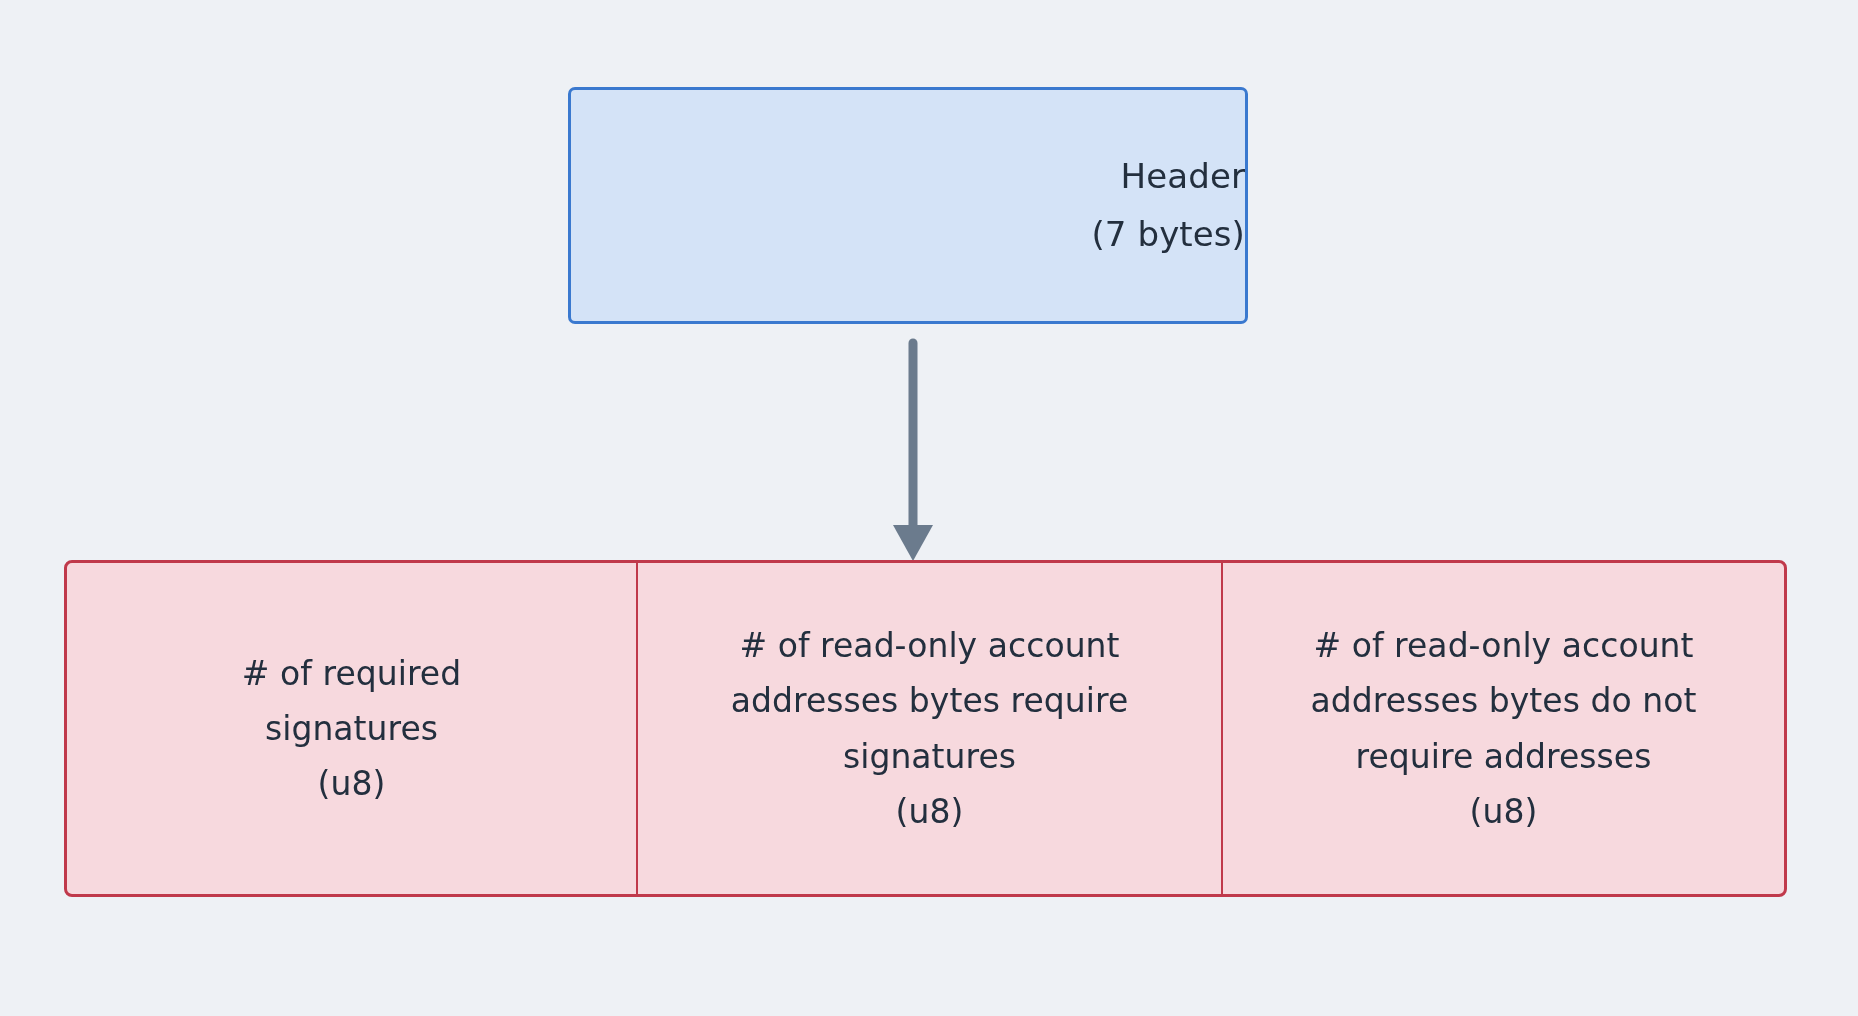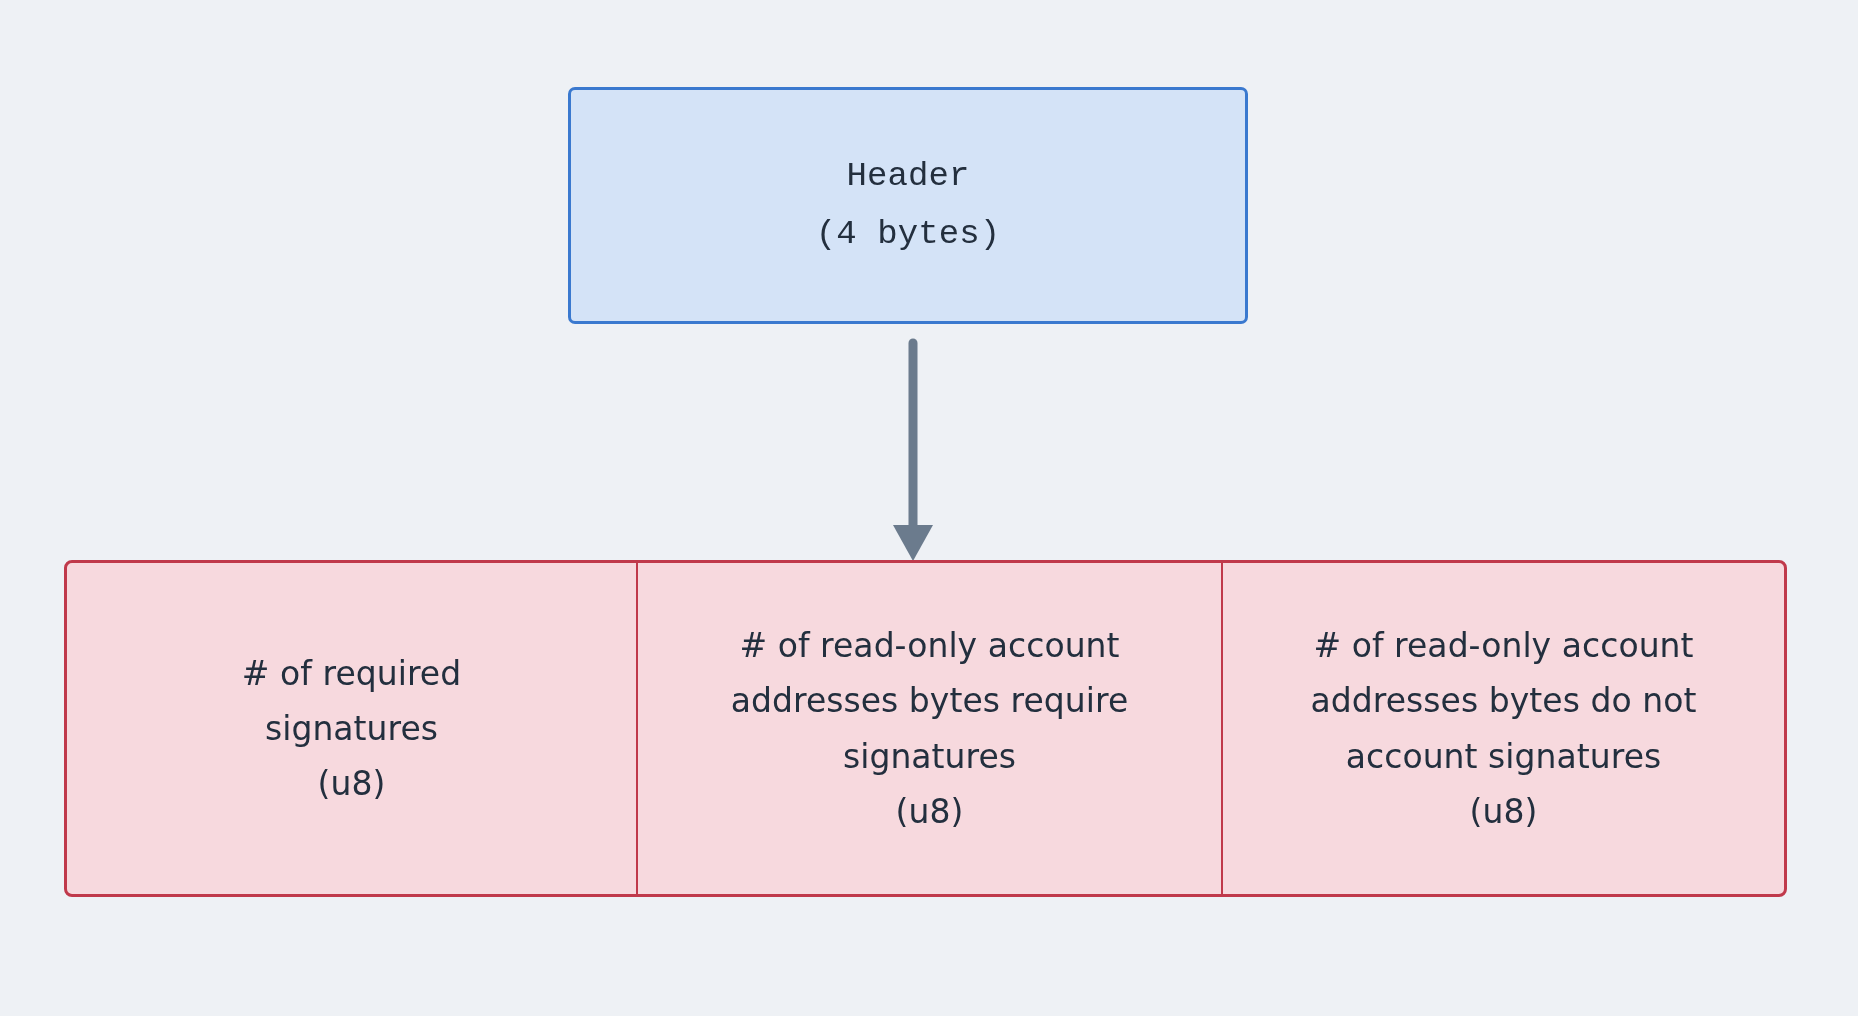--- a/index.html
+++ b/index.html
@@ -27,23 +27,22 @@
     left: 568px;
     top: 87px;
     width: 680px;
     height: 237px;
     box-sizing: border-box;
     background: #d4e3f7;
     border: 3px solid #3a79cf;
     border-radius: 7px;
     display: flex;
     flex-direction: column;
-    align-items: center;
+    align-items: flex-end;
     justify-content: center;
-    font-family: Liberation Mono, monospace;
   }
   .header-node .line {
     color: #232f3e;
     font-size: 34px;
     line-height: 1.68;
     text-align: center;
     letter-spacing: 0.1px;
     white-space: nowrap;
   }
 
@@ -101,21 +100,21 @@
     letter-spacing: 0.05px;
   }
 </style>
 </head>
 <body>
 
 <div id="diagram-canvas">
 
   <div class="header-node">
     <div class="line">Header</div>
-    <div class="line">(4 bytes)</div>
+    <div class="line">(7 bytes)</div>
   </div>
 
   <div class="arrow-connector">
     <svg width="66" height="232" viewBox="0 0 66 232" xmlns="http://www.w3.org/2000/svg" aria-hidden="true">
       <line x1="33" y1="8" x2="33" y2="192" stroke="#6b7b8d" stroke-width="9" stroke-linecap="round"></line>
       <polygon points="33,226 13,190 53,190" fill="#6b7b8d"></polygon>
     </svg>
   </div>
 
   <div class="fields-row">
@@ -134,20 +133,20 @@
         <span>addresses bytes require</span><br>
         <span>signatures</span><br>
         <span>(u8)</span>
       </div>
     </div>
 
     <div class="field-node">
       <div class="field-label">
         <span># of read-only account</span><br>
         <span>addresses bytes do not</span><br>
-        <span>account signatures</span><br>
+        <span>require addresses</span><br>
         <span>(u8)</span>
       </div>
     </div>
 
   </div>
 
 </div>
 
 </body></html>

